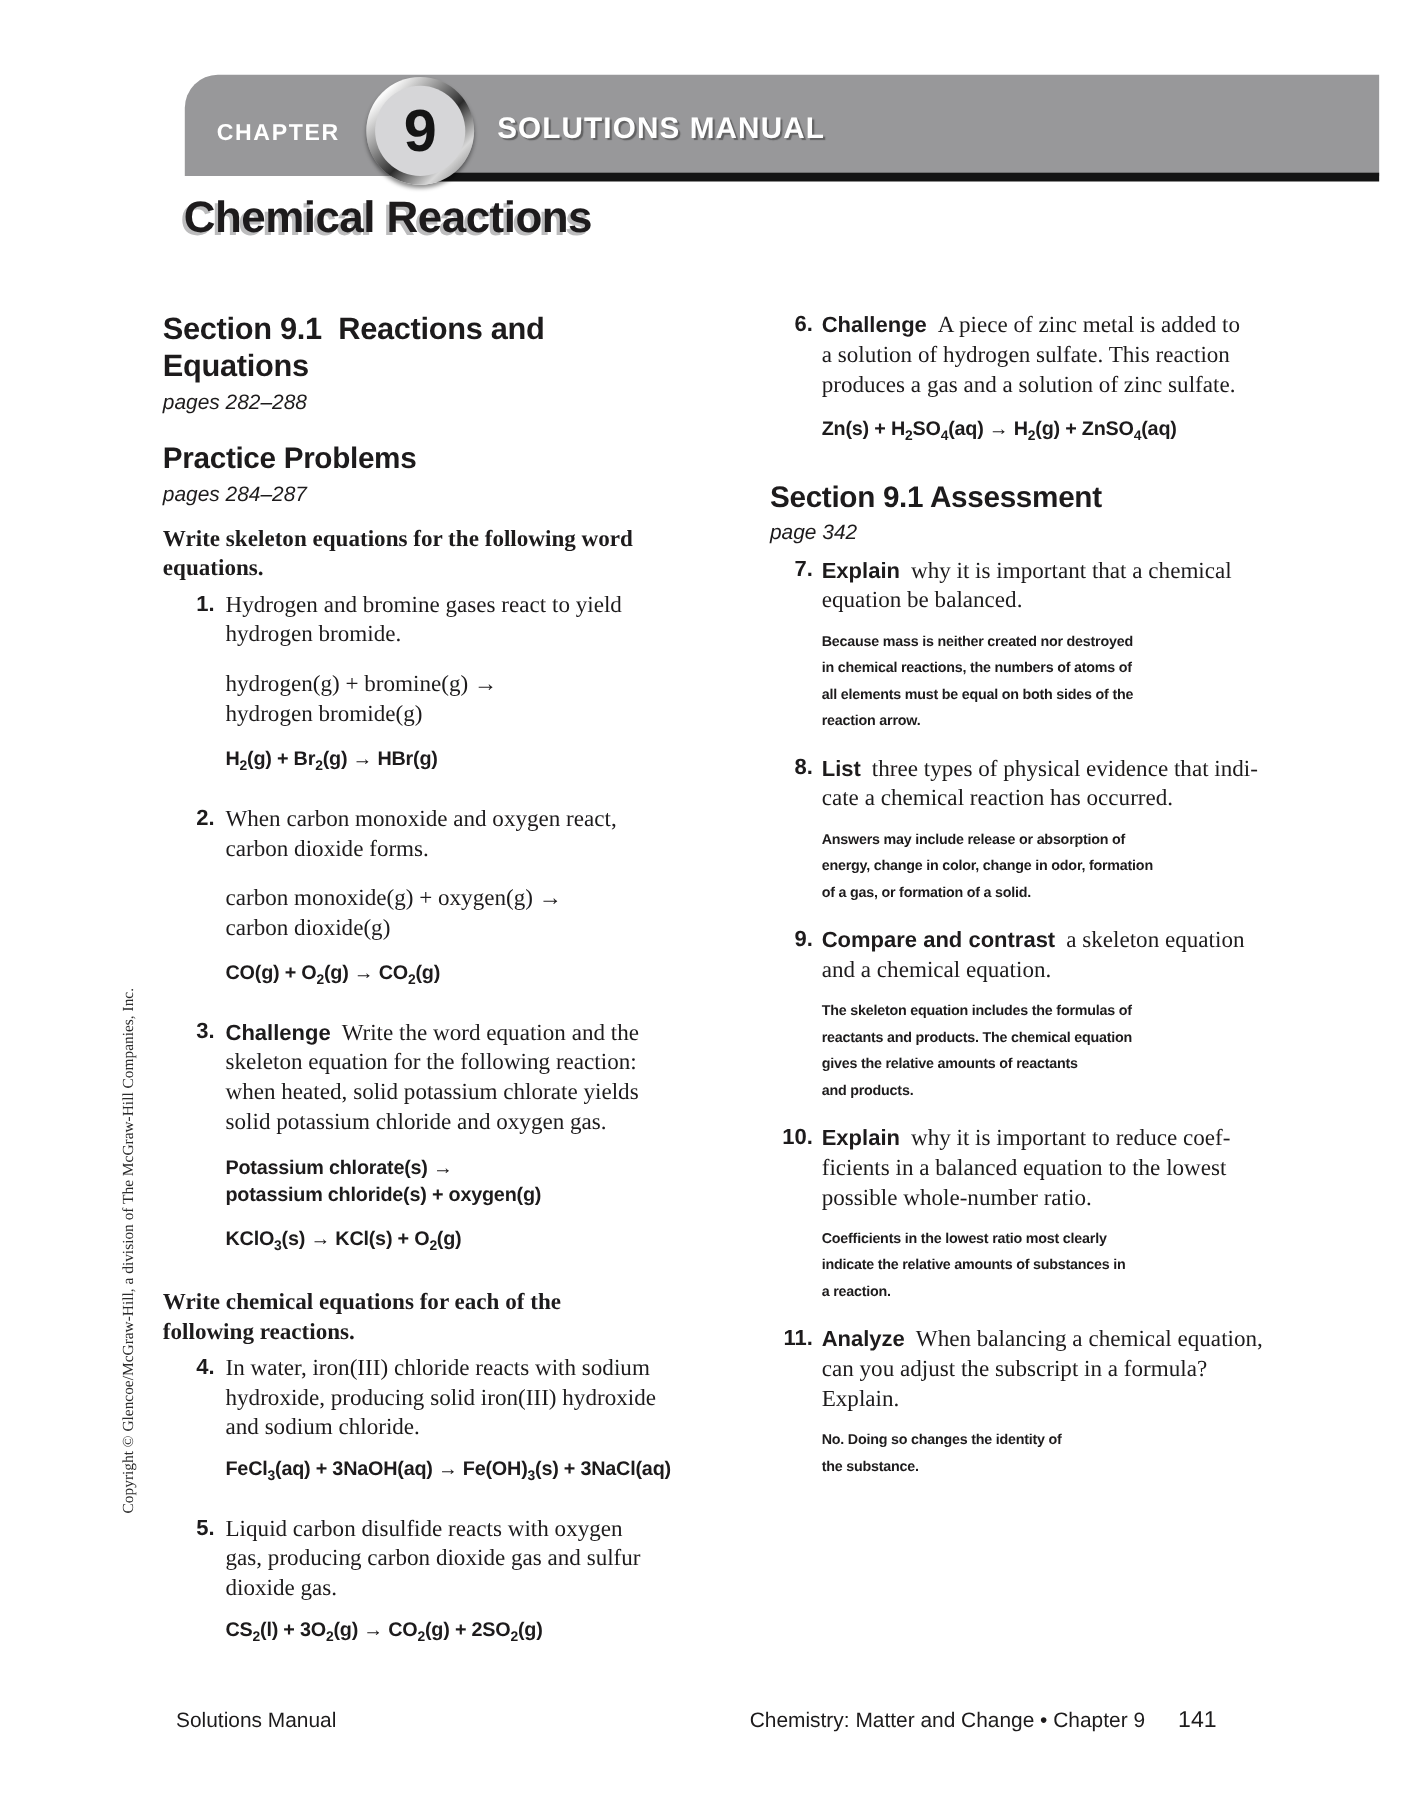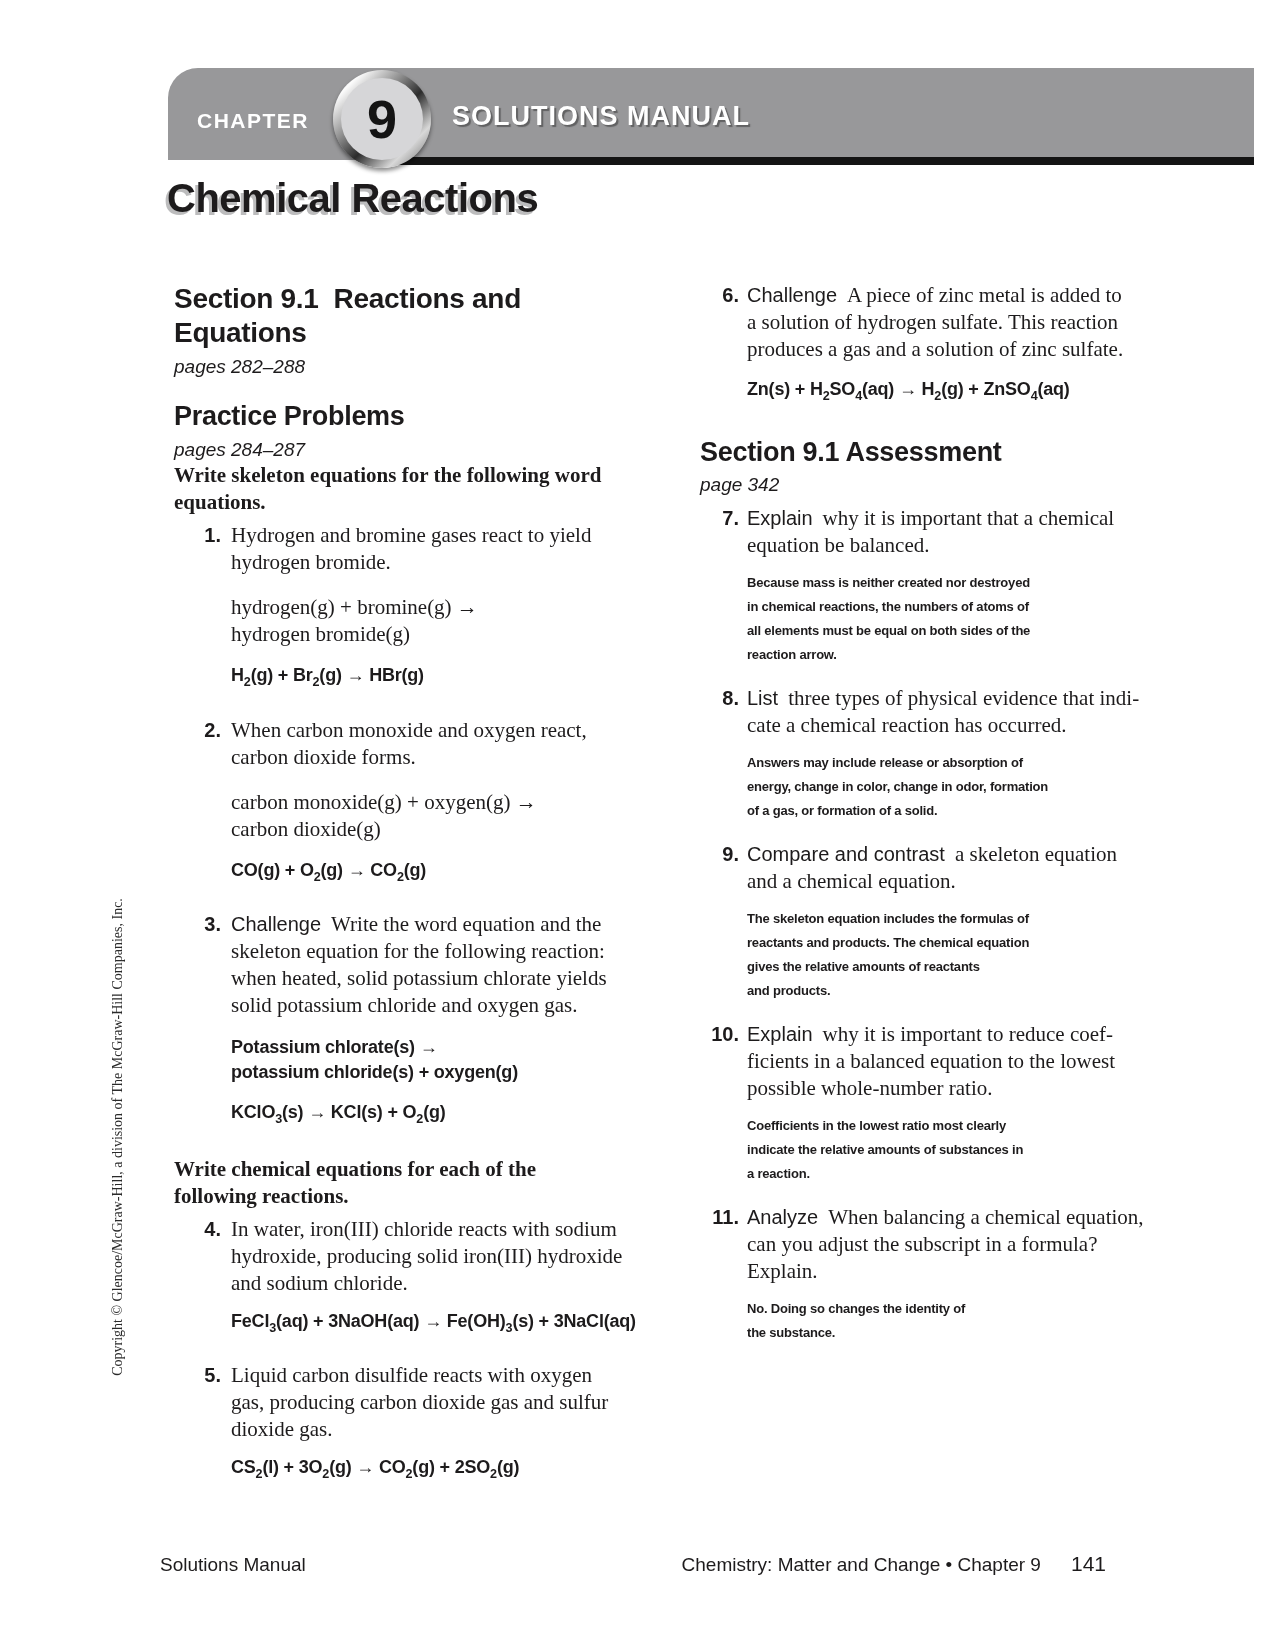--- a/index.html
+++ b/index.html
@@ -37,51 +37,51 @@
   }
 
   
   .page-title {
     position:absolute; left:167px; top:176px;
     font-size:40px; font-weight:bold; letter-spacing:-0.5px; color:#1d1b1c;
     text-shadow:-3px 3px 0 #bcbcbd;
   }
 
   
-  .col-left  { position:absolute; left:174px; top:282px; width:492px; }
+  .col-left  { position:absolute; left:148px; top:282px; width:492px; }
   .col-right { position:absolute; left:700px; top:282px; width:515px; }
 
   .h-section {
     font-size:28px; font-weight:bold; line-height:34px; white-space:pre; letter-spacing:-0.3px;
   }
   .h-sub {
     font-size:27px; font-weight:bold; line-height:34px; letter-spacing:-0.3px;
   }
   .pages { font-style:italic; font-size:19px; line-height:24px; margin-top:5px; }
   .mt20 { margin-top:20px; }
   .mt26 { margin-top:26px; }
 
   .directive {
     font-family:"Liberation Serif", serif; font-weight:bold;
-    font-size:21px; line-height:27px; white-space:pre; 
+    font-size:21px; line-height:27px; white-space:pre; margin-top:14px;
   }
   .directive.second { margin-top:24px; }
 
   .problem { position:relative; margin-top:22px; }
   .problem.first { margin-top:6px; }
   .col-left  .problem { padding-left:57px; }
   .col-right .problem { padding-left:47px; }
   .num {
     position:absolute; left:0; top:0; text-align:right;
     font-weight:bold; font-size:20px; line-height:27px;
   }
   .col-left  .num { width:47px; }
   .col-right .num { width:39px; }
 
-  .lead { font-weight:normal; font-size:20px; margin-right:10px; }
+  .lead { font-weight:bold; font-size:20px; margin-right:10px; }
   .ptext {
     font-family:"Liberation Serif", serif; font-size:21px; line-height:27px; white-space:pre;
   }
   .word-eq {
     font-family:"Liberation Serif", serif; font-size:21px; line-height:27px;
     white-space:pre; margin-top:18px;
   }
   .eq {
     font-weight:bold; font-size:18px; line-height:25px; letter-spacing:-0.2px;
     white-space:pre; margin-top:15px;

